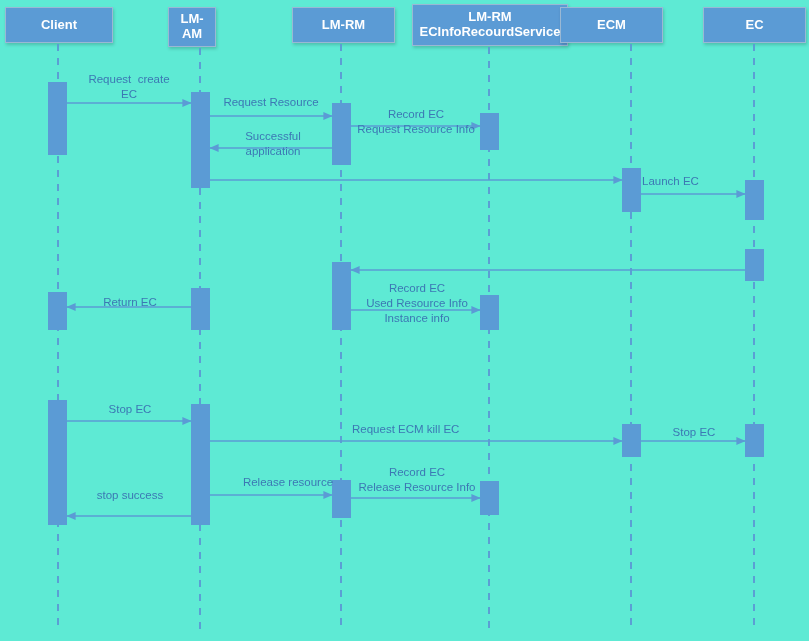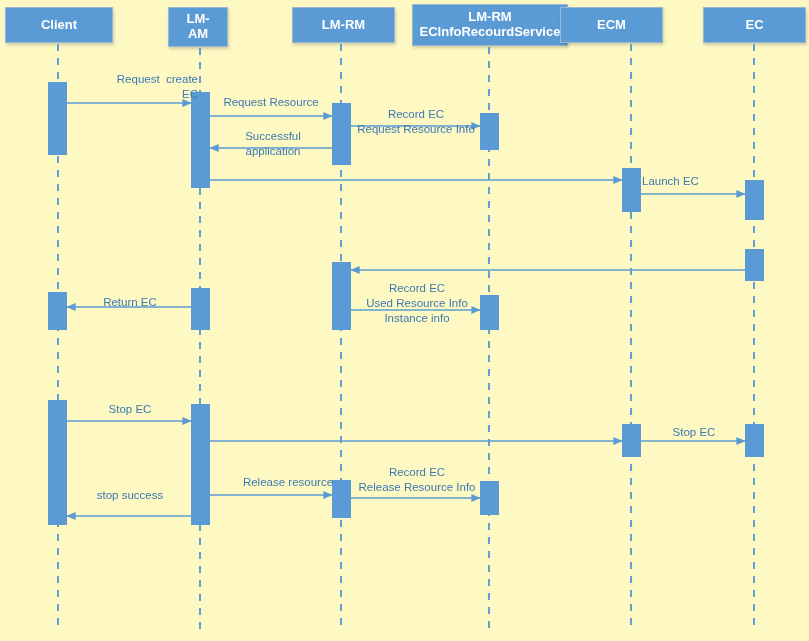--- a/index.html
+++ b/index.html
@@ -7,21 +7,21 @@
     padding: 0;
     background: #ffffff;
   }
   body {
     font-family: "Liberation Sans", sans-serif;
   }
   #canvas {
     position: relative;
     width: 809px;
     height: 641px;
-    background: #fef9c3;
+    background: #5eead4;
     overflow: hidden;
   }
   #svg-layer {
     position: absolute;
     left: 0;
     top: 0;
     width: 809px;
     height: 641px;
   }
   .participant-box {
@@ -57,21 +57,21 @@
 </style>
 </head>
 <body>
 
 <div id="canvas">
 
   <div class="participant-box" style="left:5px;  top:7px;  width:108px; height:36px;">
     <span class="pl">Client</span>
   </div>
 
-  <div class="participant-box two-line" style="left:168px; top:7px;  width:60px;  height:40px;">
+  <div class="participant-box two-line" style="left:168px; top:7px;  width:48px;  height:40px;">
     <span class="pl">LM-</span>
     <span class="pl">AM</span>
   </div>
 
   <div class="participant-box" style="left:292px; top:7px;  width:103px; height:36px;">
     <span class="pl">LM-RM</span>
   </div>
 
   <div class="participant-box two-line" style="left:412px; top:4px;  width:156px; height:42px;">
     <span class="pl">LM-RM</span>
@@ -139,21 +139,21 @@
       <line x1="191" y1="307" x2="67" y2="307"></line>
       <line x1="67" y1="421" x2="191" y2="421"></line>
       <line x1="210" y1="441" x2="622" y2="441"></line>
       <line x1="641" y1="441" x2="745" y2="441"></line>
       <line x1="210" y1="495" x2="332" y2="495"></line>
       <line x1="351" y1="498" x2="480" y2="498"></line>
       <line x1="191" y1="516" x2="67" y2="516"></line>
     </g>
   </svg>
 
-  <div class="msg-label" style="left:68px;  top:72px;  width:122px; text-align:right;padding-left:8px;">Request  create
+  <div class="msg-label" style="left:68px;  top:72px;  width:122px; text-align:center;">Request  create
 EC</div>
 
   <div class="msg-label" style="left:208px; top:95px;  width:126px; text-align:center;">Request Resource</div>
 
   <div class="msg-label" style="left:350px; top:107px; width:132px; text-align:center;">Record EC
 Request Resource Info</div>
 
   <div class="msg-label" style="left:212px; top:129px; width:122px; text-align:center;">Successful
 application</div>
 
@@ -162,20 +162,21 @@
 
 
   <div class="msg-label" style="left:352px; top:281px; width:130px; text-align:center;">Record EC
 Used Resource Info
 Instance info</div>
 
   <div class="msg-label" style="left:70px;  top:295px; width:120px; text-align:center;">Return EC</div>
 
   <div class="msg-label" style="left:70px;  top:402px; width:120px; text-align:center;">Stop EC</div>
 
+  <div class="msg-label" style="left:352px; top:422px; width:270px; text-align:left;">Request ECM kill EC</div>
 
   <div class="msg-label" style="left:642px; top:425px; width:104px; text-align:center;">Stop EC</div>
 
   <div class="msg-label" style="left:210px; top:475px; width:124px; text-align:center;margin-left:16px;">Release resource</div>
 
   <div class="msg-label" style="left:352px; top:465px; width:130px; text-align:center;">Record EC
 Release Resource Info</div>
 
   <div class="msg-label" style="left:70px;  top:488px; width:120px; text-align:center;">stop success</div>
 

